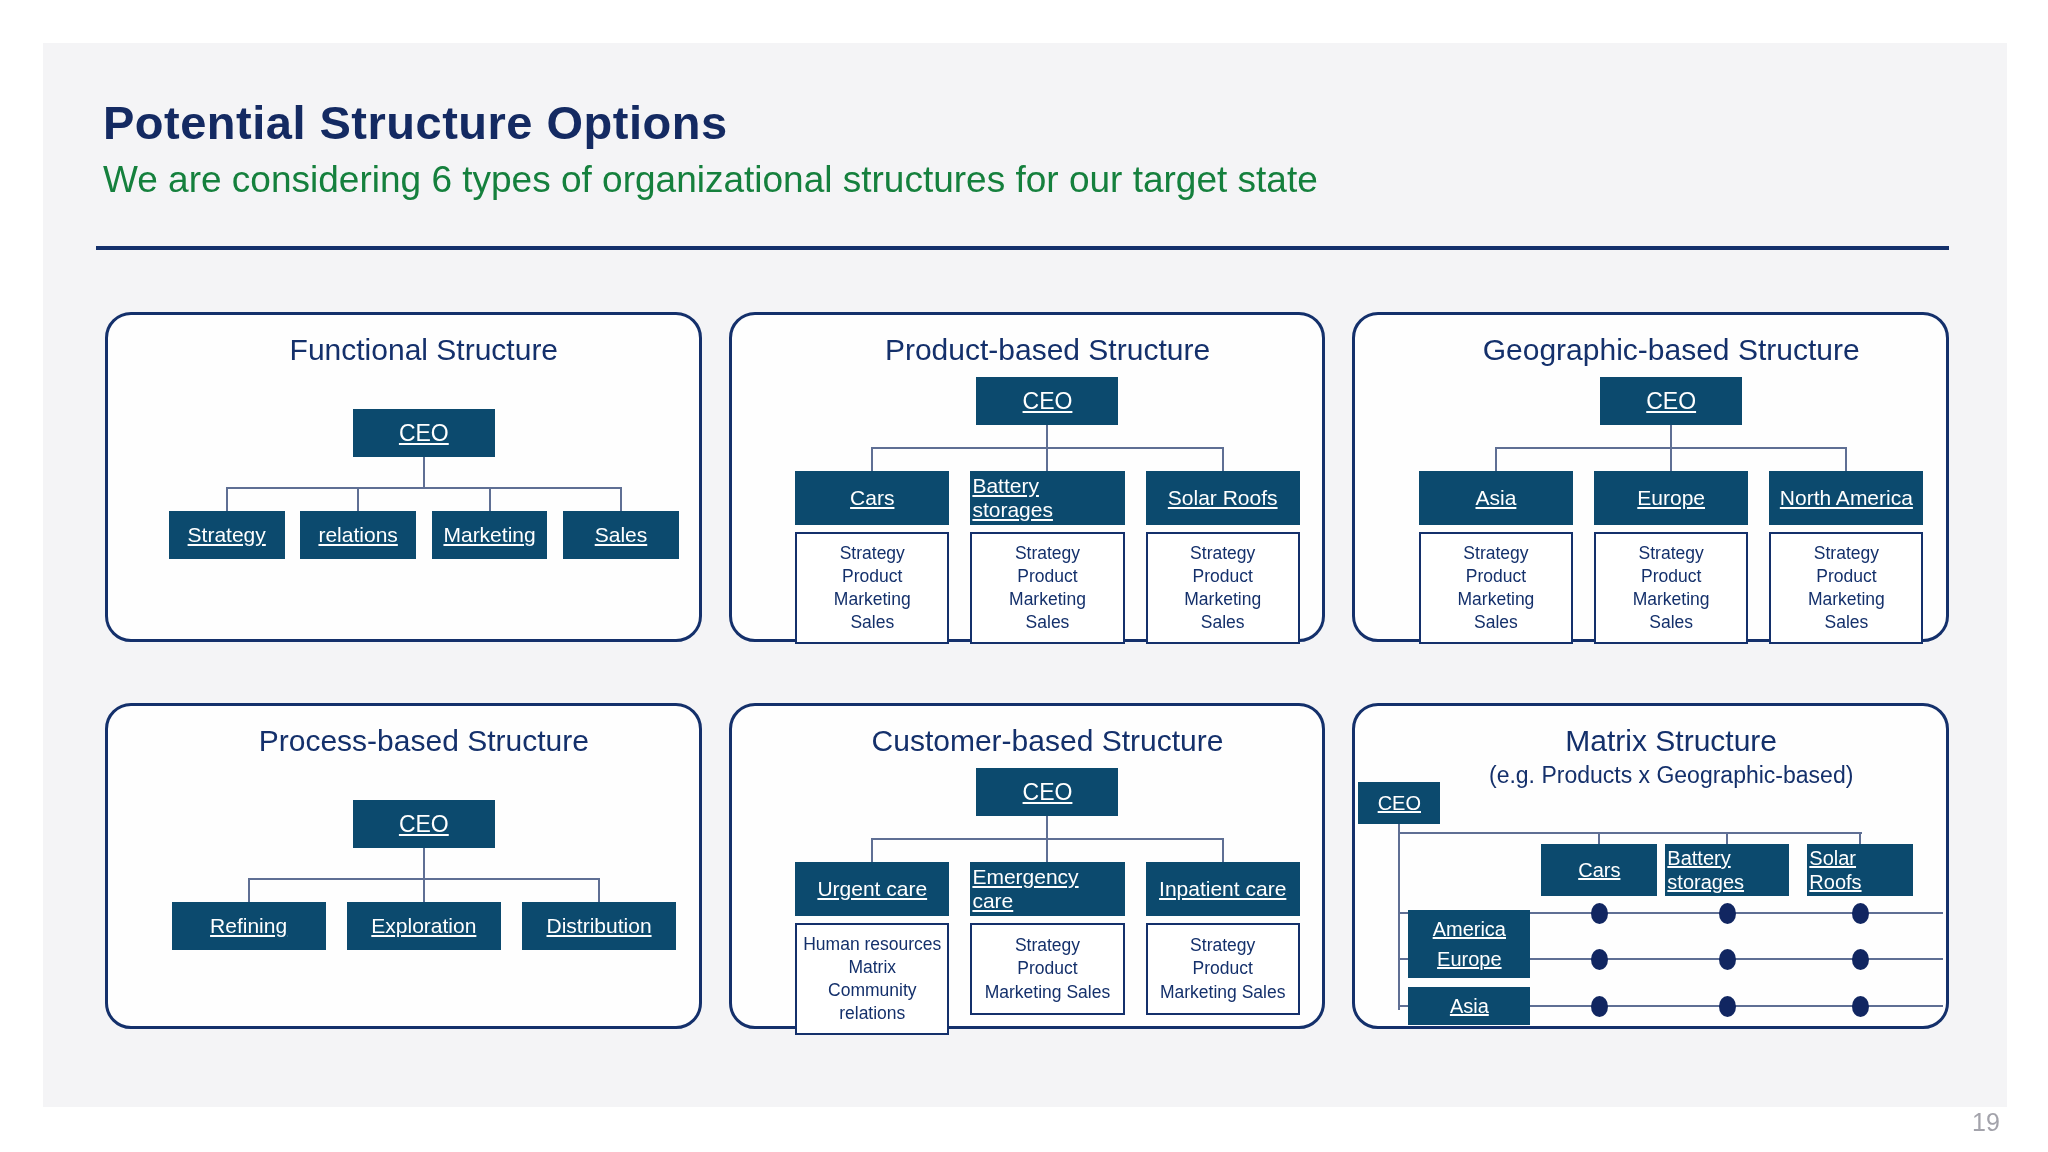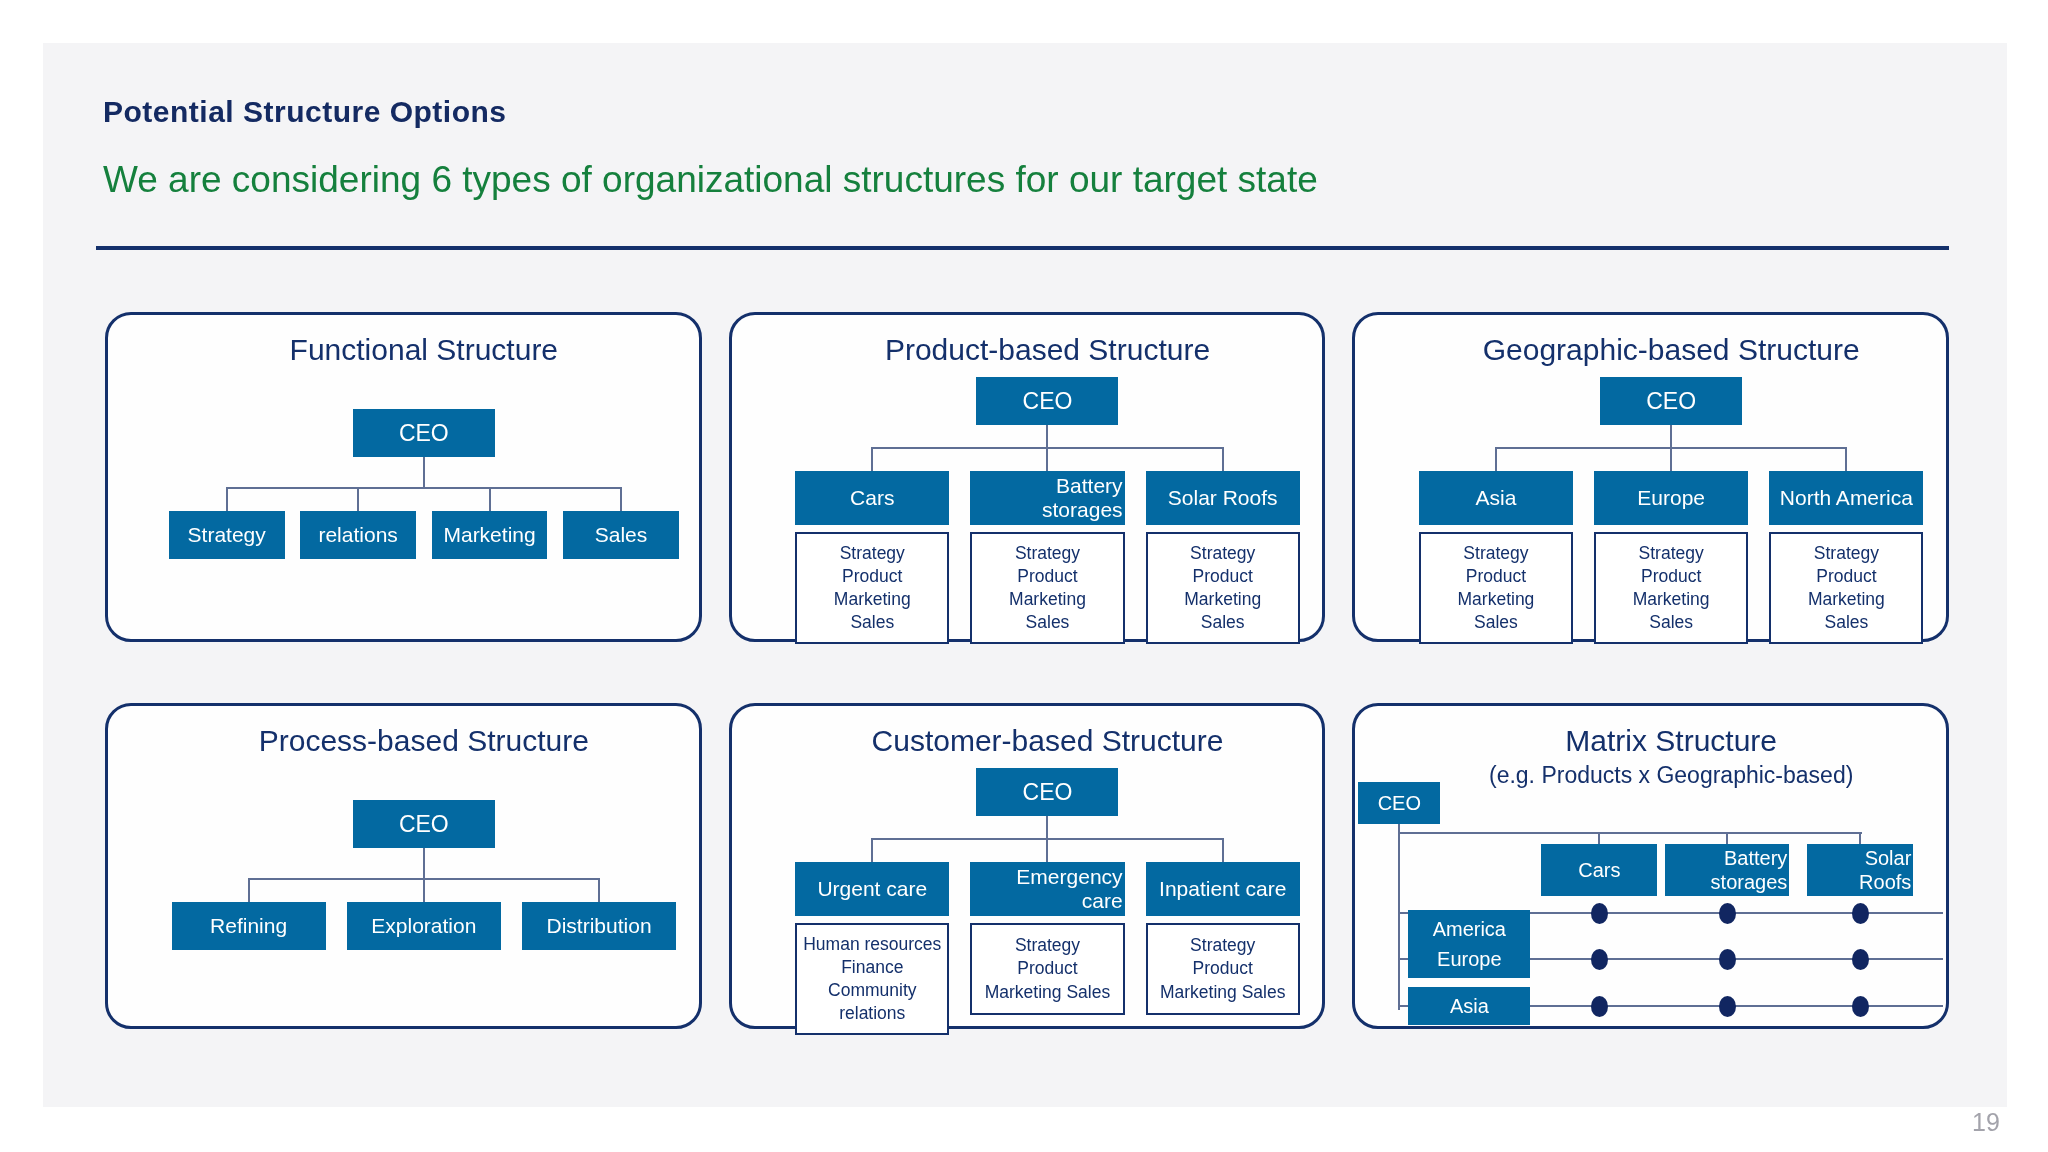--- a/index.html
+++ b/index.html
@@ -12,21 +12,21 @@
     -webkit-font-smoothing:antialiased;
   }
   .page { position:absolute; inset:0; }
   .slide {
     position:absolute; left:43px; top:43px;
     width:1964px; height:1064px;
     background:#f4f4f6;
   }
   h1.title {
     position:absolute; left:60px; top:52px; margin:0;
-    font-size:30px; font-weight:bold; color:#142a62;
+    font-size:47px; font-weight:bold; color:#142a62;
     letter-spacing:0.5px;
     text-align:center;
   }
   .subtitle {
     position:absolute; left:60px; top:116px;
     font-size:37px; font-weight:400; color:#15803d;
   }
   .rule {
     position:absolute; left:53px; top:203px;
     width:1853px; height:4px; background:#14306b;
@@ -52,23 +52,23 @@
     font-size:30px; font-weight:400; color:#14306b;
   }
   .psub {
     margin-top:4px; text-align:center;
     font-size:23px; color:#14306b;
     position:relative; z-index:2;
   }
   
   .chart.tree { display:flex; flex-direction:column; align-items:center; }
   .box {
-    background:#0369a1; color:#ffffff;
+    background:#0c4a6e; color:#ffffff;
     display:flex; align-items:center; justify-content:center;
-    text-align:right; box-sizing:border-box;
+    text-align:left; box-sizing:border-box;text-decoration:underline;
   }
   .ceo-box { width:142px; min-height:48px; font-size:23px; }
   .plain .ceo-box { margin-top:42px; }
   .subs  .ceo-box { margin-top:10px; }
   .stem { width:2px; background:#5f6f94; }
   .plain .stem { height:30px; }
   .subs  .stem { height:22px; }
   .kids { display:flex; width:100%; padding:0 12px; box-sizing:border-box; }
   .kid {
     flex:1; position:relative; padding-top:24px;
@@ -237,21 +237,21 @@
       <section class="panel">
         <h2 class="ptitle">Customer-based Structure</h2>
         <div class="chart tree subs">
             <div class="box ceo-box">CEO</div>
             <div class="stem"></div>
             <div class="kids">
               <div class="kid">
                 <div class="box kid-box">Urgent care</div>
                 <div class="subbox">
                   <div class="subline">Human resources</div>
-                  <div class="subline">Finance</div>
+                  <div class="subline">Matrix</div>
                   <div class="subline">Community relations</div>
                 </div>
               </div>
               <div class="kid">
                 <div class="box kid-box">Emergency care</div>
                 <div class="subbox">
                   <div class="subline">Strategy</div>
                   <div class="subline">Product</div>
                   <div class="subline">Marketing Sales</div>
                 </div>

